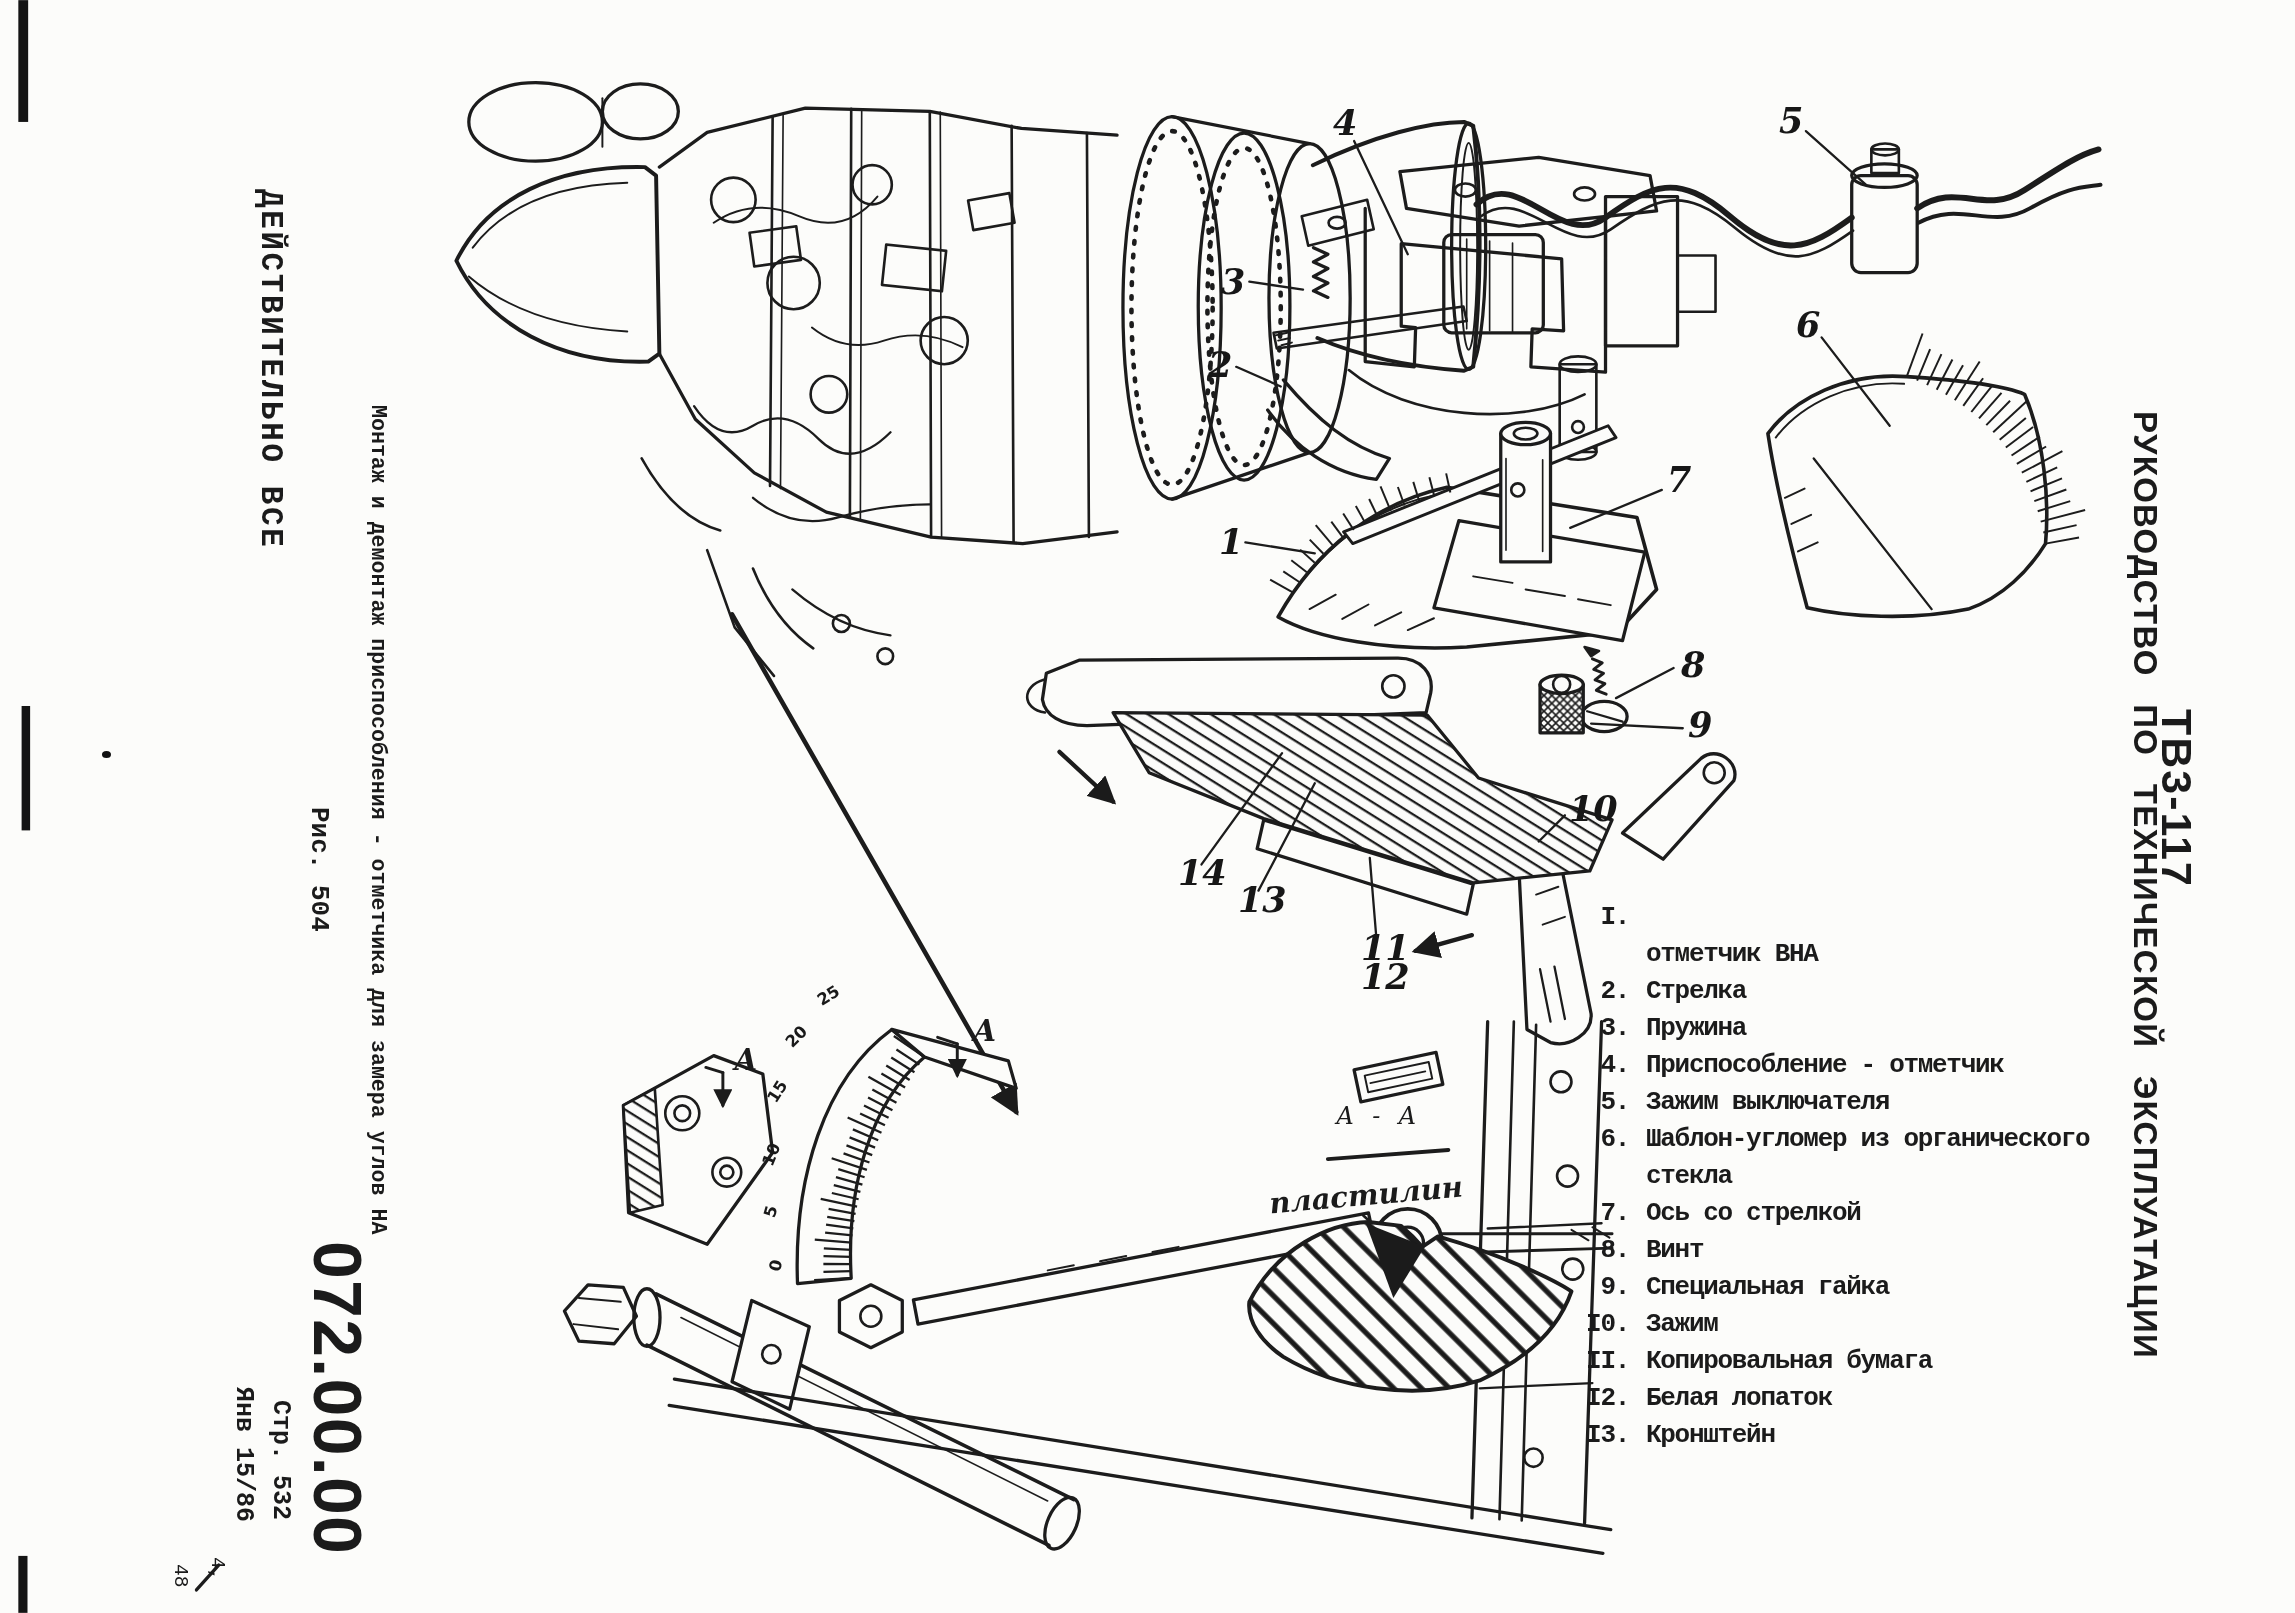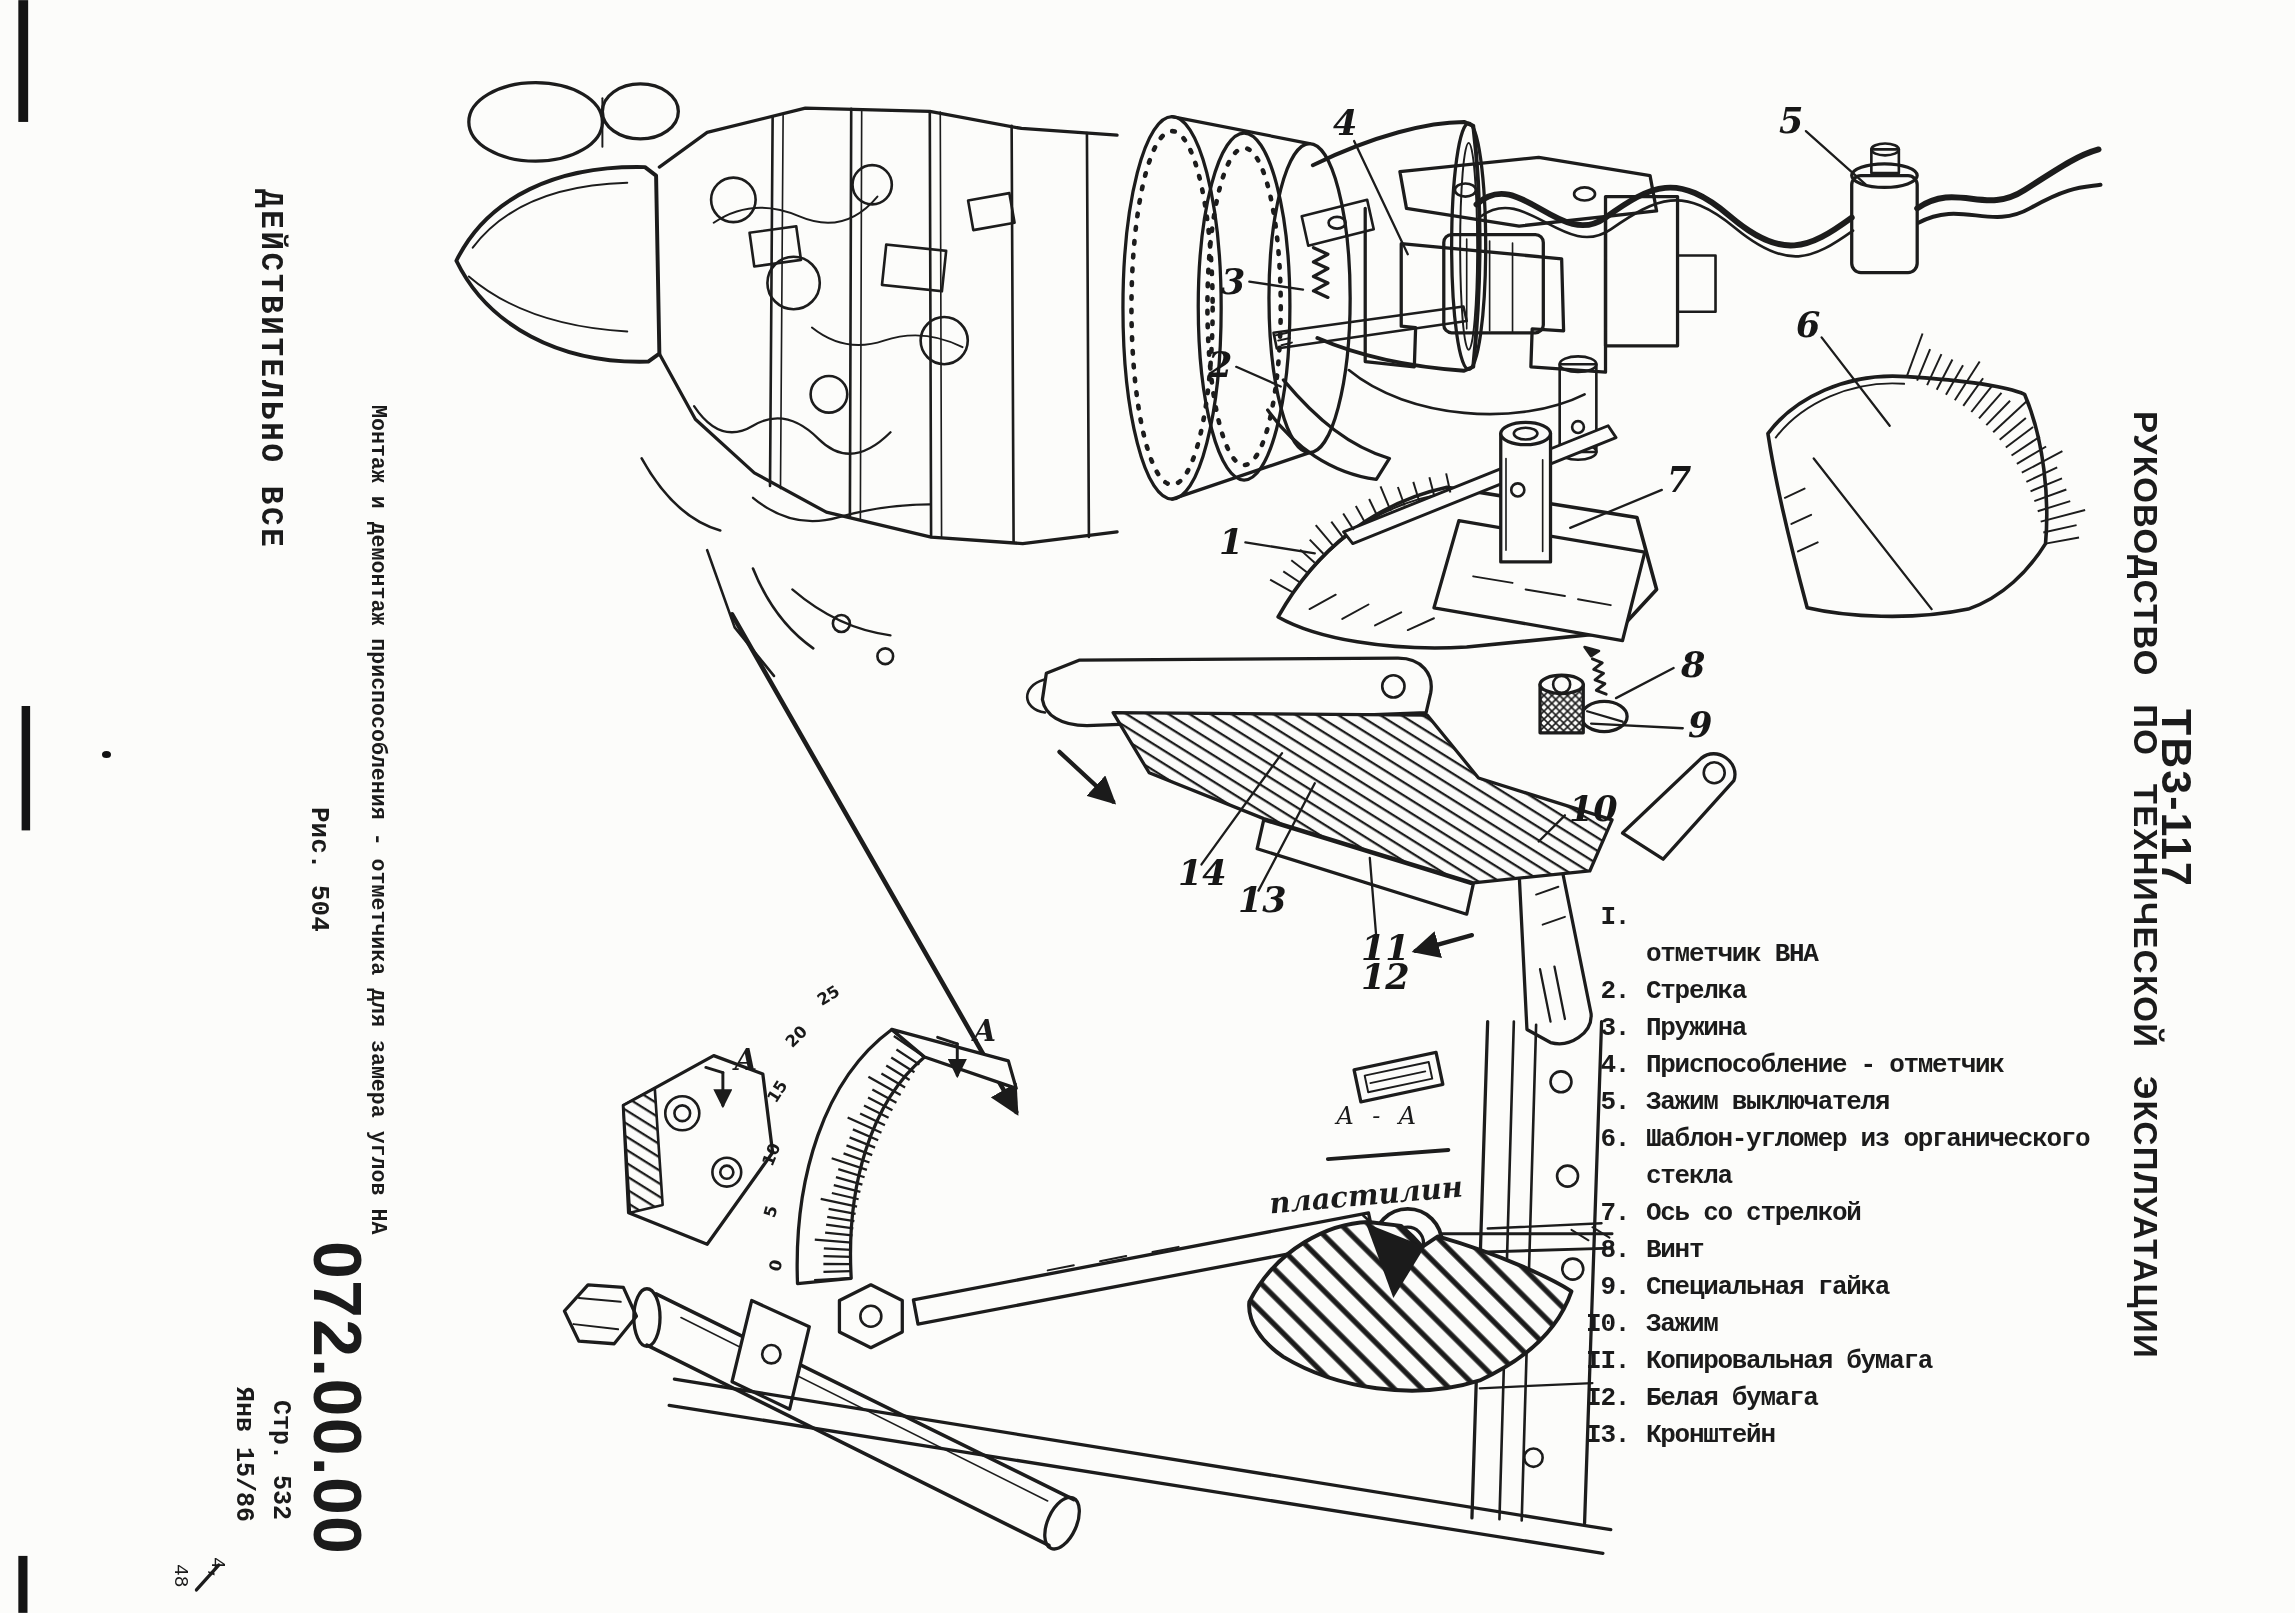--- a/index.html
+++ b/index.html
@@ -437,21 +437,21 @@
       <div class="pl-row">
         <span class="pl-num">I0.</span>
         <span class="pl-text">Зажим</span>
       </div>
       <div class="pl-row">
         <span class="pl-num">II.</span>
         <span class="pl-text">Копировальная бумага</span>
       </div>
       <div class="pl-row">
         <span class="pl-num">I2.</span>
-        <span class="pl-text">Белая бумага</span>
+        <span class="pl-text">Белая лопаток</span>
       </div>
       <div class="pl-row">
         <span class="pl-num">I3.</span>
         <span class="pl-text">Кронштейн</span>
       </div>
     </div>
 
   <div class="speck" style="left:102px;top:751px;width:9.2px;height:7.2px;"></div>
 
 <span class="callout" style="left: 1219px; top: 524px;">1</span>

